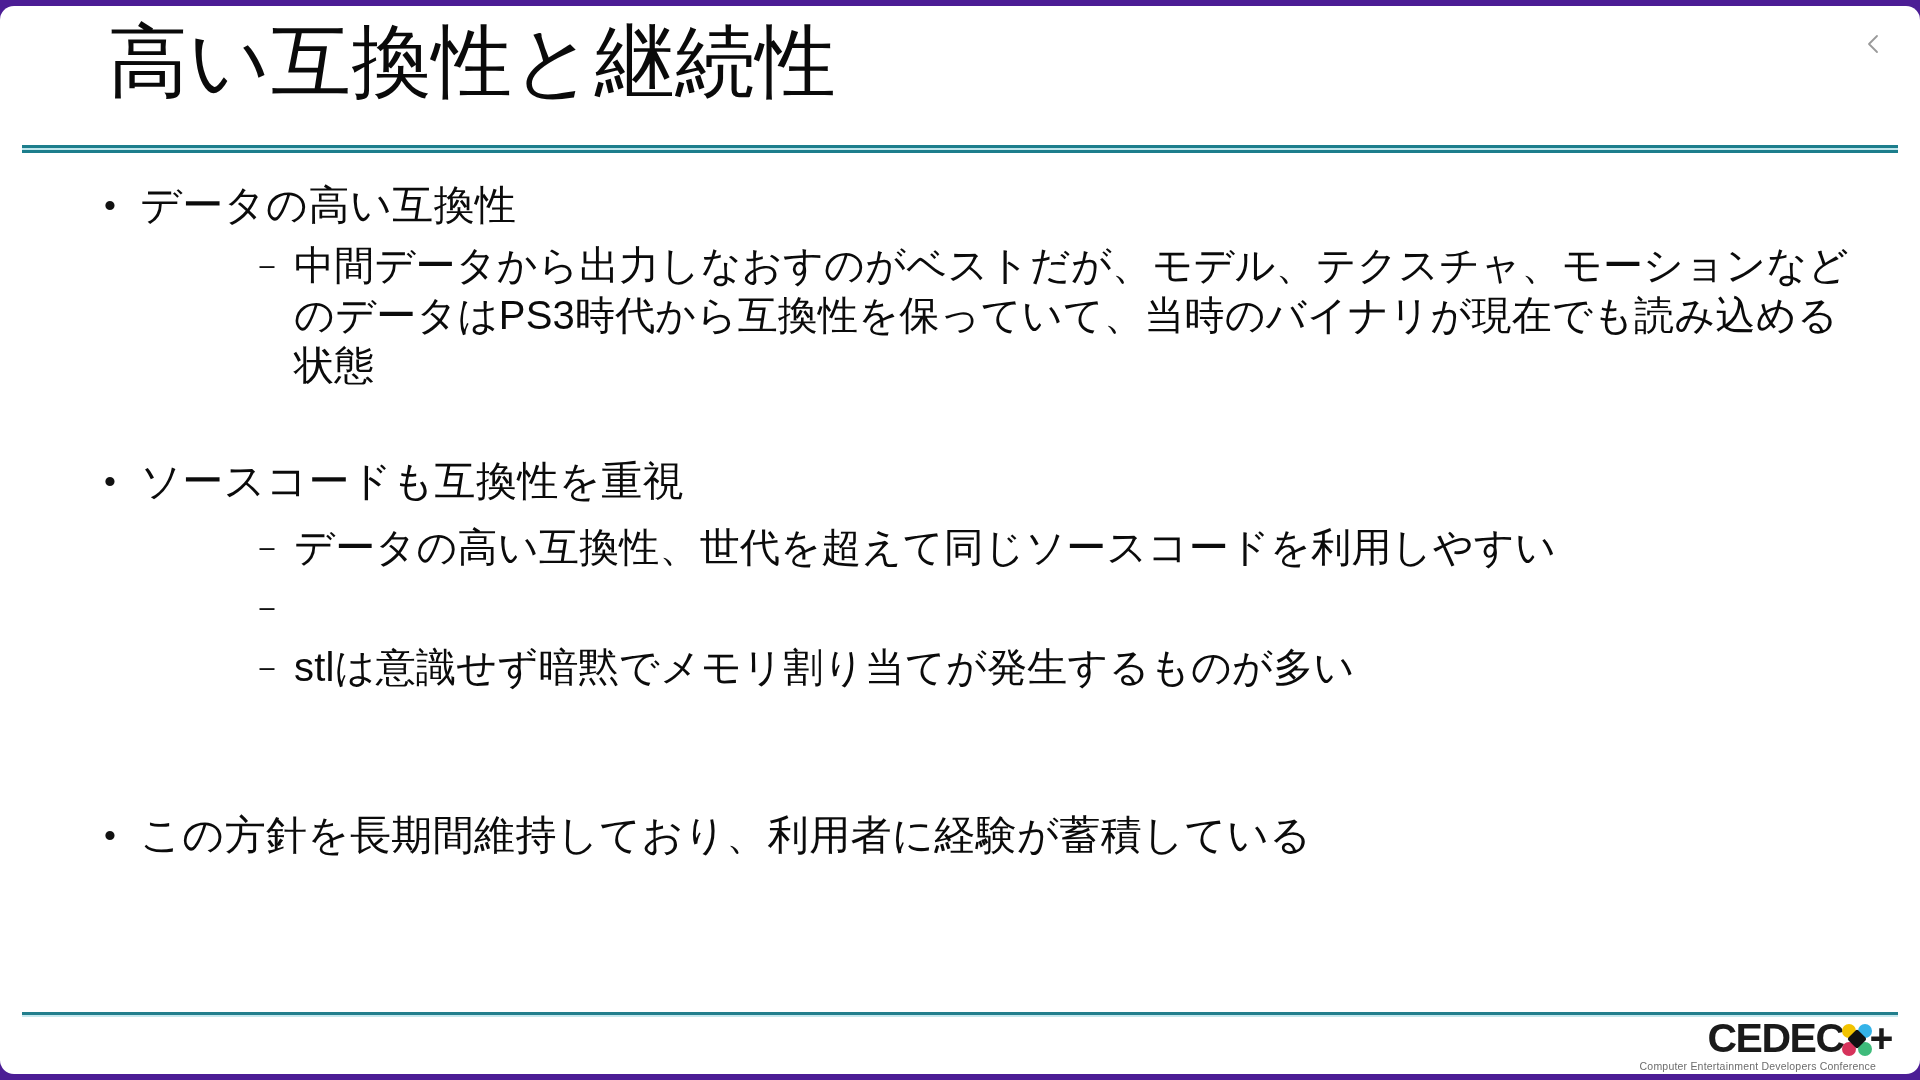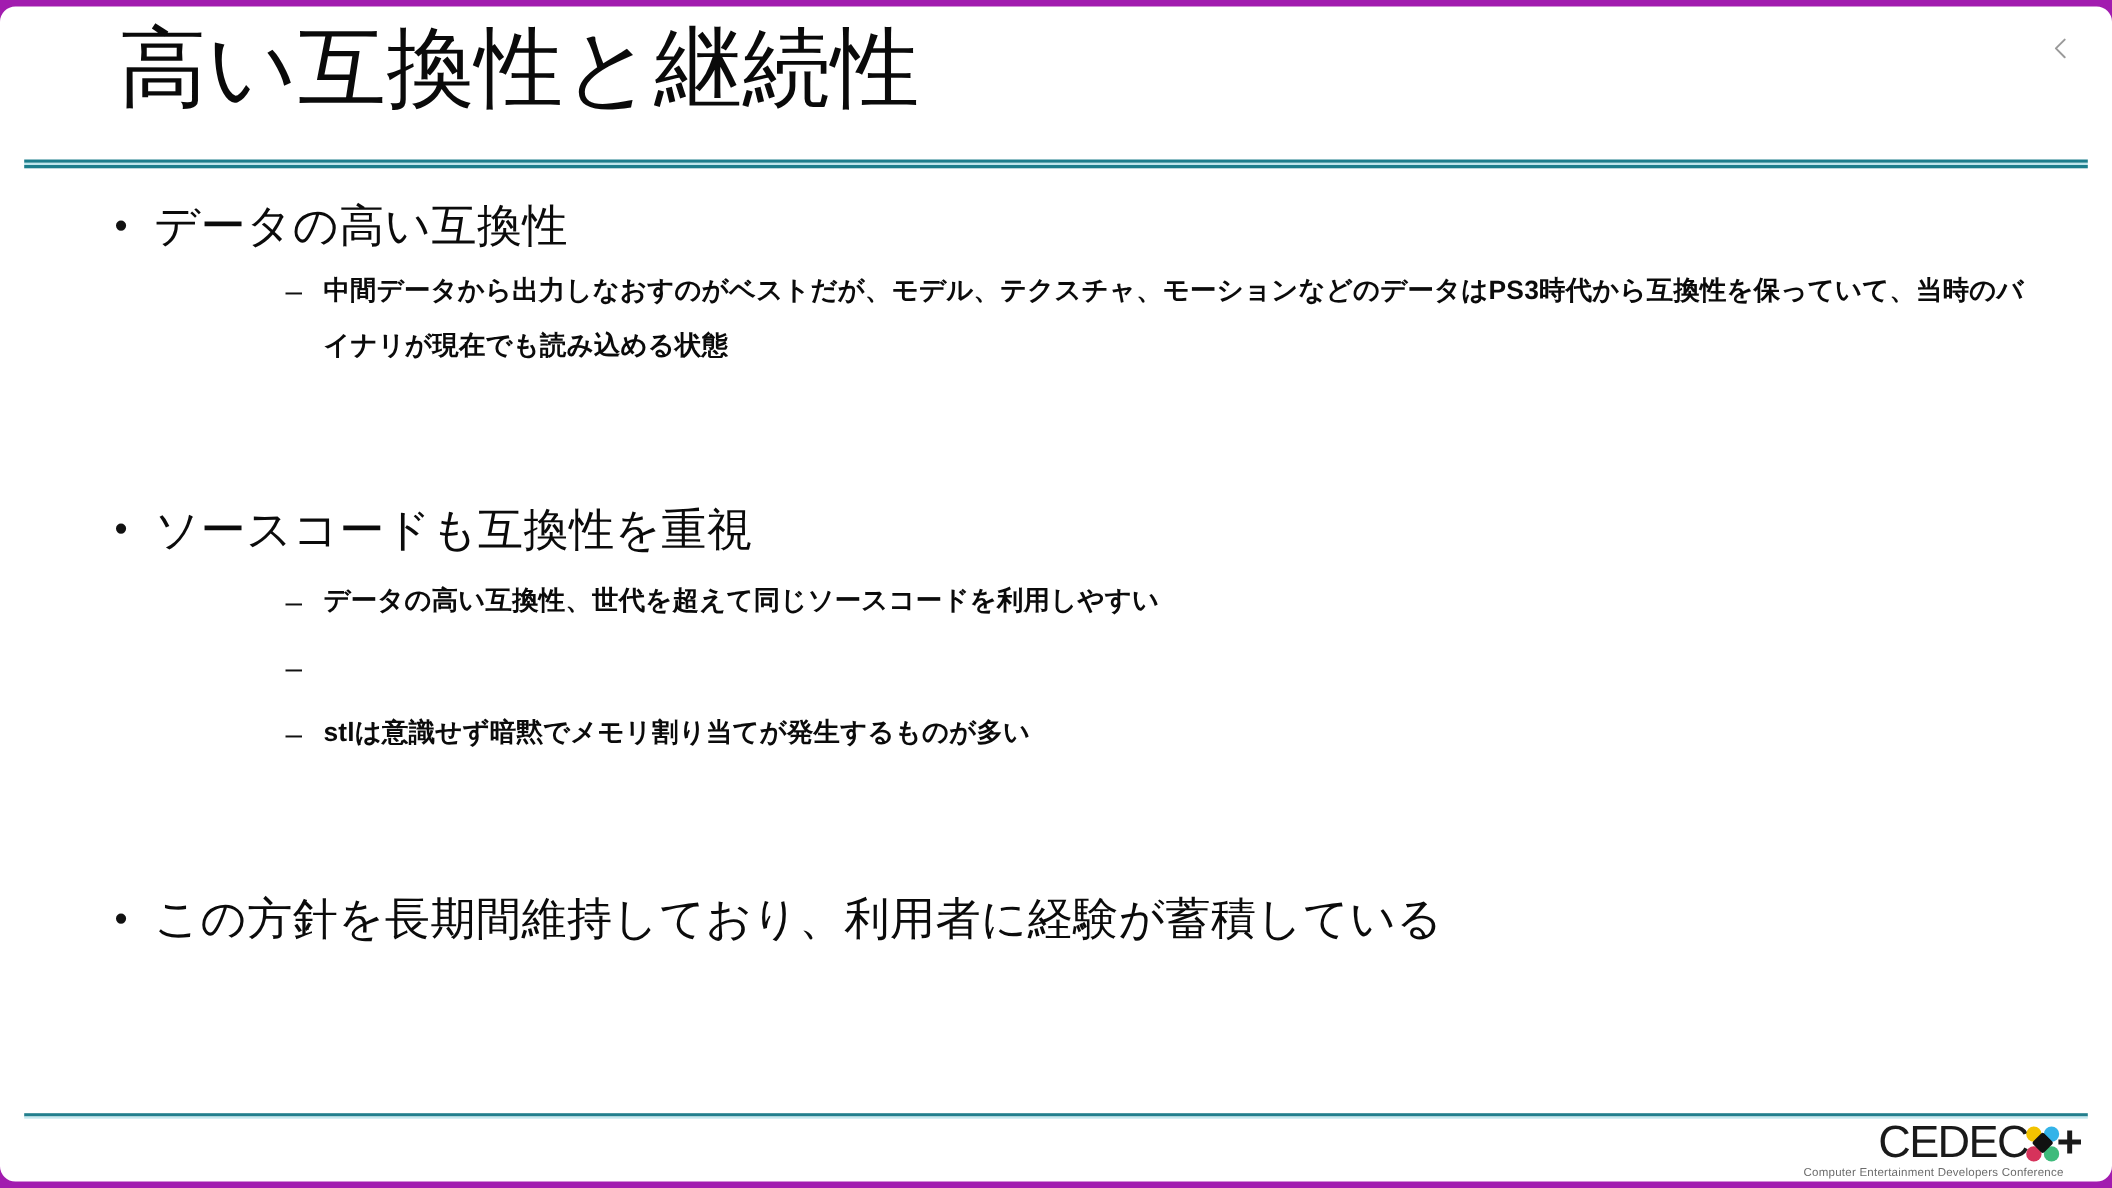--- a/index.html
+++ b/index.html
@@ -13,21 +13,21 @@
   }
   body {
     font-family: "Liberation Sans", "DejaVu Sans", sans-serif;
   }
 
   
   .slide-frame {
     position: relative;
     width: 1920px;
     height: 1080px;
-    background: #a21caf;
+    background: #4c1d95;
     box-sizing: border-box;
   }
   .slide-canvas {
     position: absolute;
     left: 0;
     top: 6px;
     width: 1920px;
     height: 1068px;
     background: #ffffff;
     border-radius: 14px;
@@ -138,24 +138,24 @@
     width: 54px;
     flex: 0 0 54px;
     margin-left: 160px;
     text-align: center;
     font-size: 27px;
     line-height: 50px;
     color: #111111;
     user-select: none;
   }
   .l2-text {
-    font-size: 24px;
+    font-size: 40px;
     line-height: 50px;
     color: #0b0b0b;
-    font-weight: 700;
+    font-weight: 400;
     letter-spacing: 0.2px;
     max-width: 1560px;
   }
 
   
   .block-1 { position: absolute; left: 80px; top: 0px; }
   .block-1 .l1-item { margin-bottom: 4px; }
   .block-2 { position: absolute; left: 80px; top: 276px; }
   .block-2 .l1-item { margin-bottom: 10px; }
   .block-2 .l2-item { margin-bottom: 10px; }
@@ -192,21 +192,21 @@
     font-size: 41px;
     line-height: 44px;
     font-weight: 700;
     color: #1a1a1a;
     letter-spacing: -1.5px;
     white-space: nowrap;
     display: flex;
     justify-content: flex-end;
     align-items: baseline;
   }
-  .logo-cedec-a { font-weight: 400; }
+  .logo-cedec-a { font-weight: 700; }
   .logo-x {
     display: inline-block;
     position: relative;
     width: 30px;
     height: 32px;
     margin: 0 -2px;
     transform: translateY(4px);
   }
   .logo-x i {
     position: absolute;

